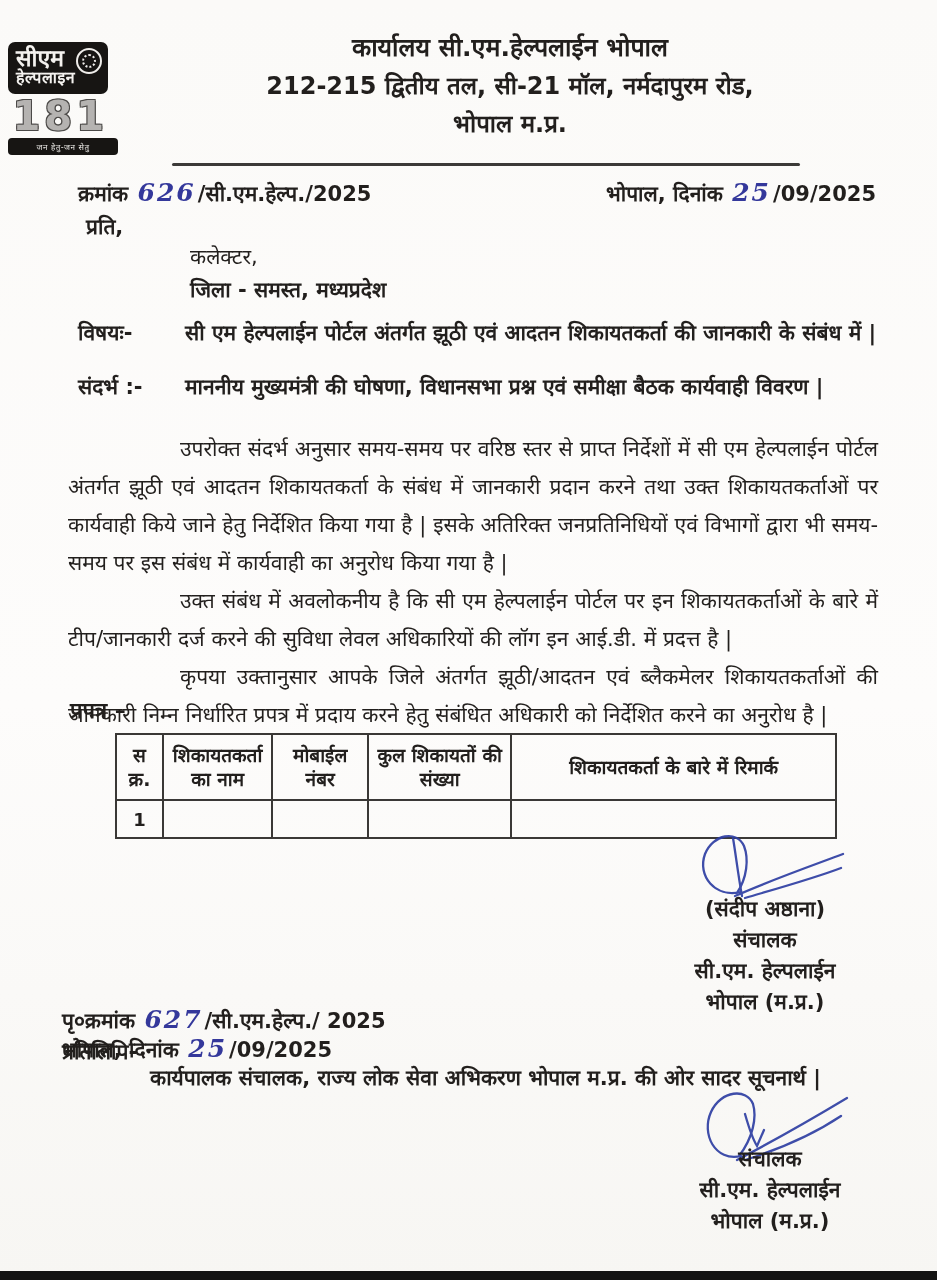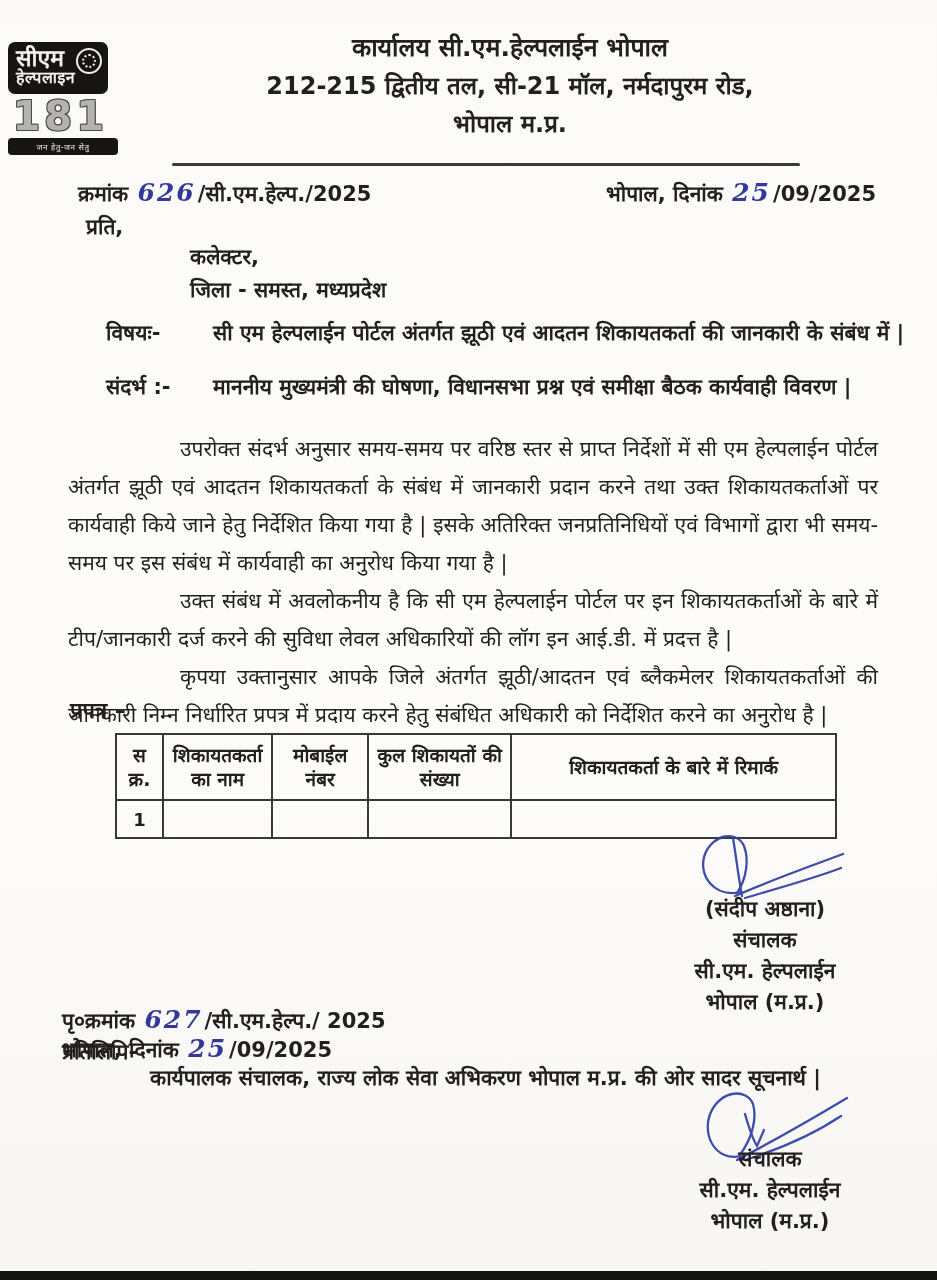--- a/index.html
+++ b/index.html
@@ -52,25 +52,25 @@
 
   
   .refrow{left:78px;top:178px;width:798px;display:flex;justify-content:space-between;
           font-size:21px;font-weight:bold;}
   .hand{
     font-family:"DejaVu Serif","Liberation Serif",serif;
     font-style:italic;color:var(--blue);font-weight:600;
     font-size:25px;letter-spacing:2px;padding:0 2px;
   }
   .to-label{left:78px;top:212px;font-size:21px;font-weight:bold;margin-left:8px;}
-  .addr1{left:190px;top:242px;font-size:21px;font-weight:bold;}
+  .addr1{left:190px;top:242px;font-size:21px;font-weight:normal;}
   .addr2{left:190px;top:275px;font-size:21px;font-weight:bold;}
 
   
-  .srow{left:78px;width:800px;display:flex;font-size:21px;font-weight:600;margin-left:28px;}
+  .srow{left:78px;width:800px;display:flex;font-size:21px;font-weight:600;}
   .srow .lbl{flex:0 0 107px;}
   .subject{top:318px;}
   .sandarbh{top:372px;}
 
   
   .body-text{left:68px;top:430px;width:810px;font-size:21px;line-height:38px;
              text-align:justify;font-weight:500;}
   .body-text p{margin:0;text-indent:112px;}
 
   

